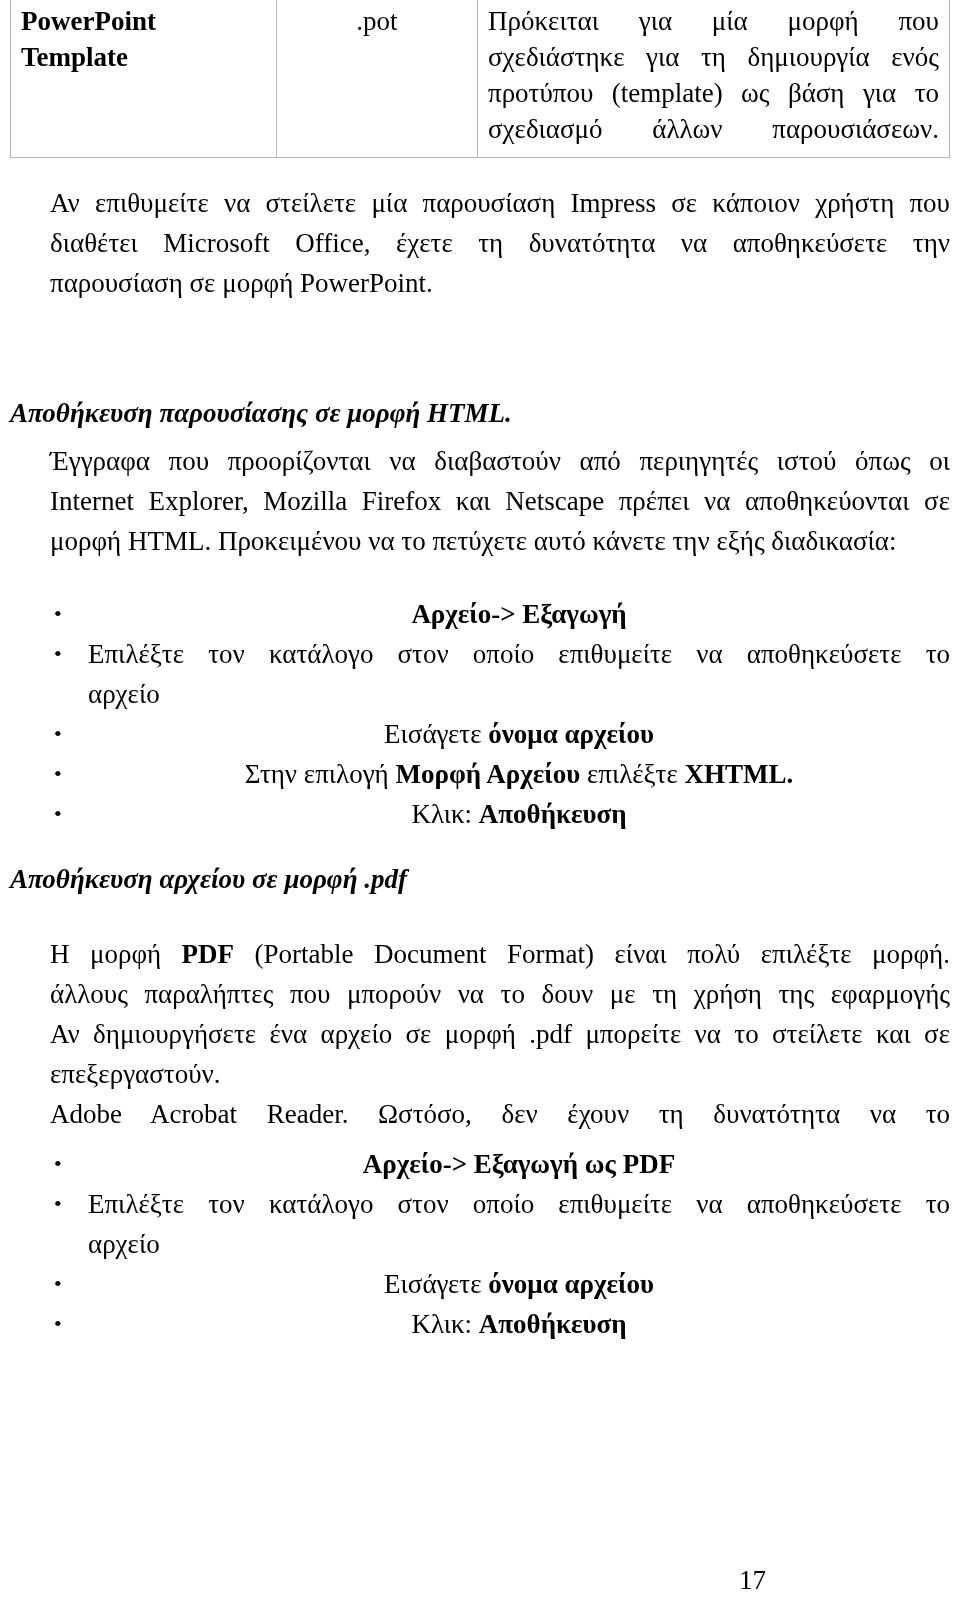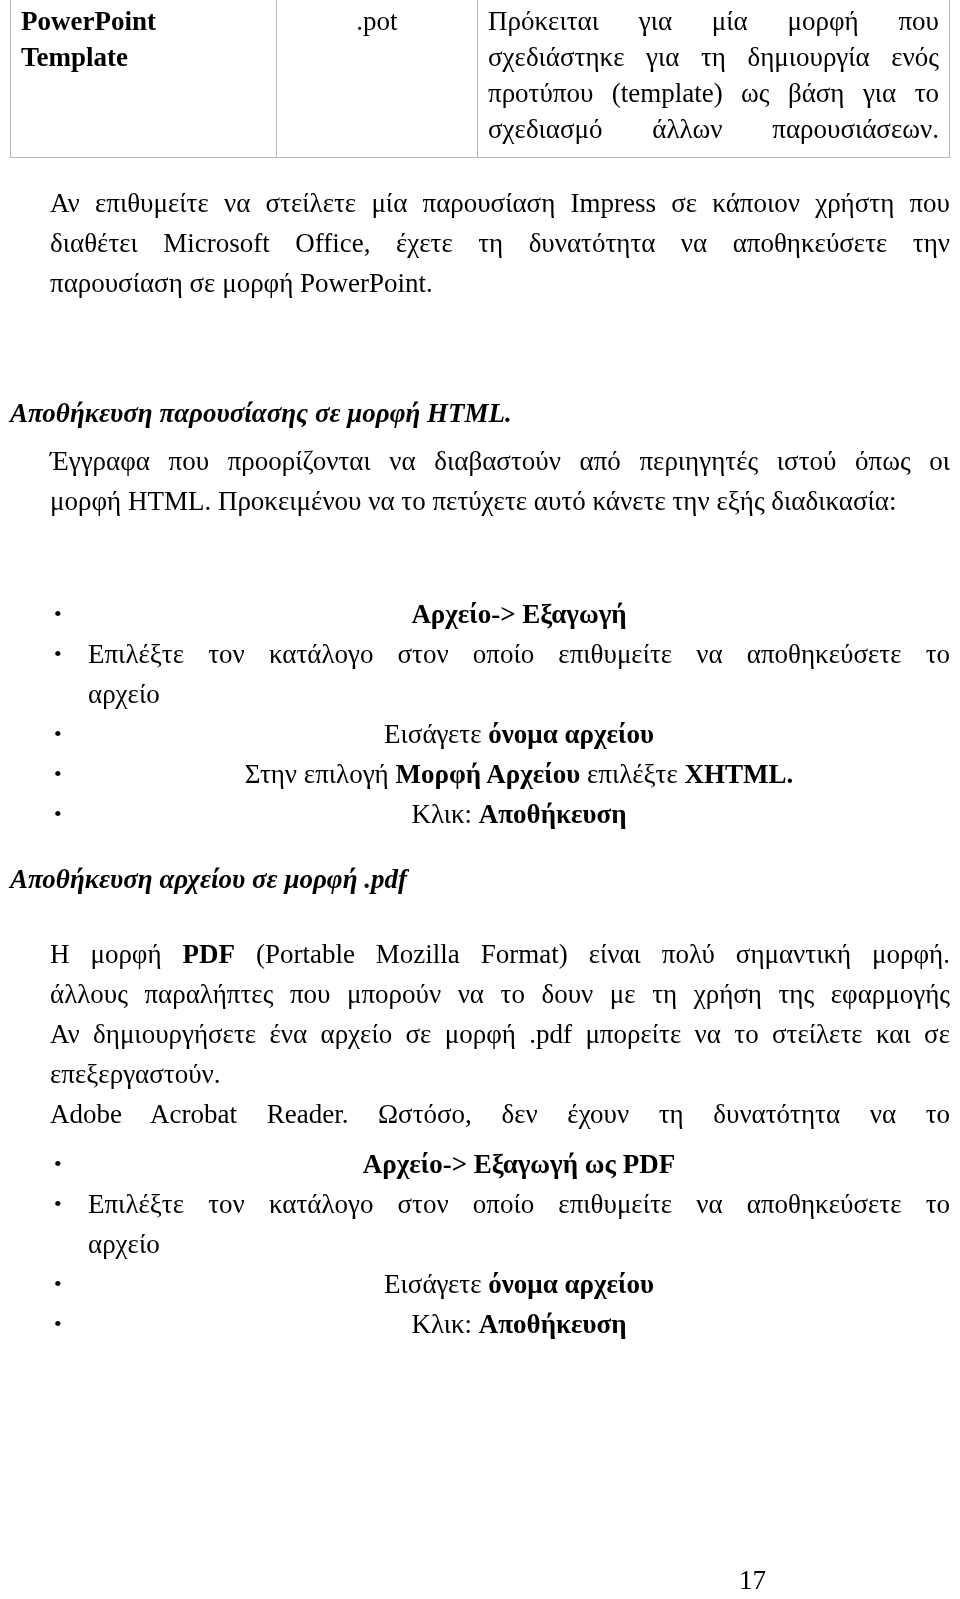--- a/index.html
+++ b/index.html
@@ -158,20 +158,21 @@
   <div class="para" style="top:183px;">
     <span class="jline">Αν επιθυμείτε να στείλετε μία παρουσίαση Impress σε κάποιον χρήστη που</span>
     <span class="jline">διαθέτει Microsoft Office, έχετε τη δυνατότητα να αποθηκεύσετε την</span>
     <span class="jline last">παρουσίαση σε μορφή PowerPoint.</span>
   </div>
 
   <div class="heading" style="top:380px;margin-top:16px;">Αποθήκευση παρουσίασης σε μορφή HTML.</div>
 
   <div class="para" style="top:441px;">
     <span class="jline">Έγγραφα που προορίζονται να διαβαστούν από περιηγητές ιστού όπως οι</span>
+    <span class="jline">Internet Explorer, Mozilla Firefox και Netscape πρέπει να αποθηκεύονται σε</span>
     <span class="jline last">μορφή HTML.  Προκειμένου να το πετύχετε αυτό κάνετε την εξής διαδικασία:</span>
   </div>
 
   <ul class="bullets" style="top:594px;">
     <li>
       <span class="dot">•</span>
       <span class="txt"><b class="em">Αρχείο-&gt; Εξαγωγή</b></span>
     </li>
     <li>
       <span class="dot">•</span>
@@ -190,21 +191,21 @@
     </li>
     <li>
       <span class="dot">•</span>
       <span class="txt"><span>Κλικ: </span><b class="em">Αποθήκευση</b></span>
     </li>
   </ul>
 
   <div class="heading" style="top:862px;">Αποθήκευση αρχείου σε μορφή .pdf</div>
 
   <div class="para" style="top:934px;">
-    <span class="jline"><span>Η μορφή </span><b class="em">PDF</b><span> (Portable Mozilla Format) είναι πολύ σημαντική μορφή.</span></span>
+    <span class="jline"><span>Η μορφή </span><b class="em">PDF</b><span> (Portable Document Format) είναι πολύ επιλέξτε μορφή.</span></span>
     <span class="jline">άλλους παραλήπτες που μπορούν να το δουν με τη χρήση της εφαρμογής</span>
     <span class="jline">Αν δημιουργήσετε ένα αρχείο σε μορφή .pdf μπορείτε να το στείλετε και σε</span>
     <span class="jline last">επεξεργαστούν.</span>
     <span class="jline">Adobe Acrobat Reader.   Ωστόσο, δεν έχουν τη δυνατότητα να το</span>
   </div>
 
   <ul class="bullets" style="top:1144px;">
     <li>
       <span class="dot">•</span>
       <span class="txt"><b class="em">Αρχείο-&gt; Εξαγωγή ως PDF</b></span>

